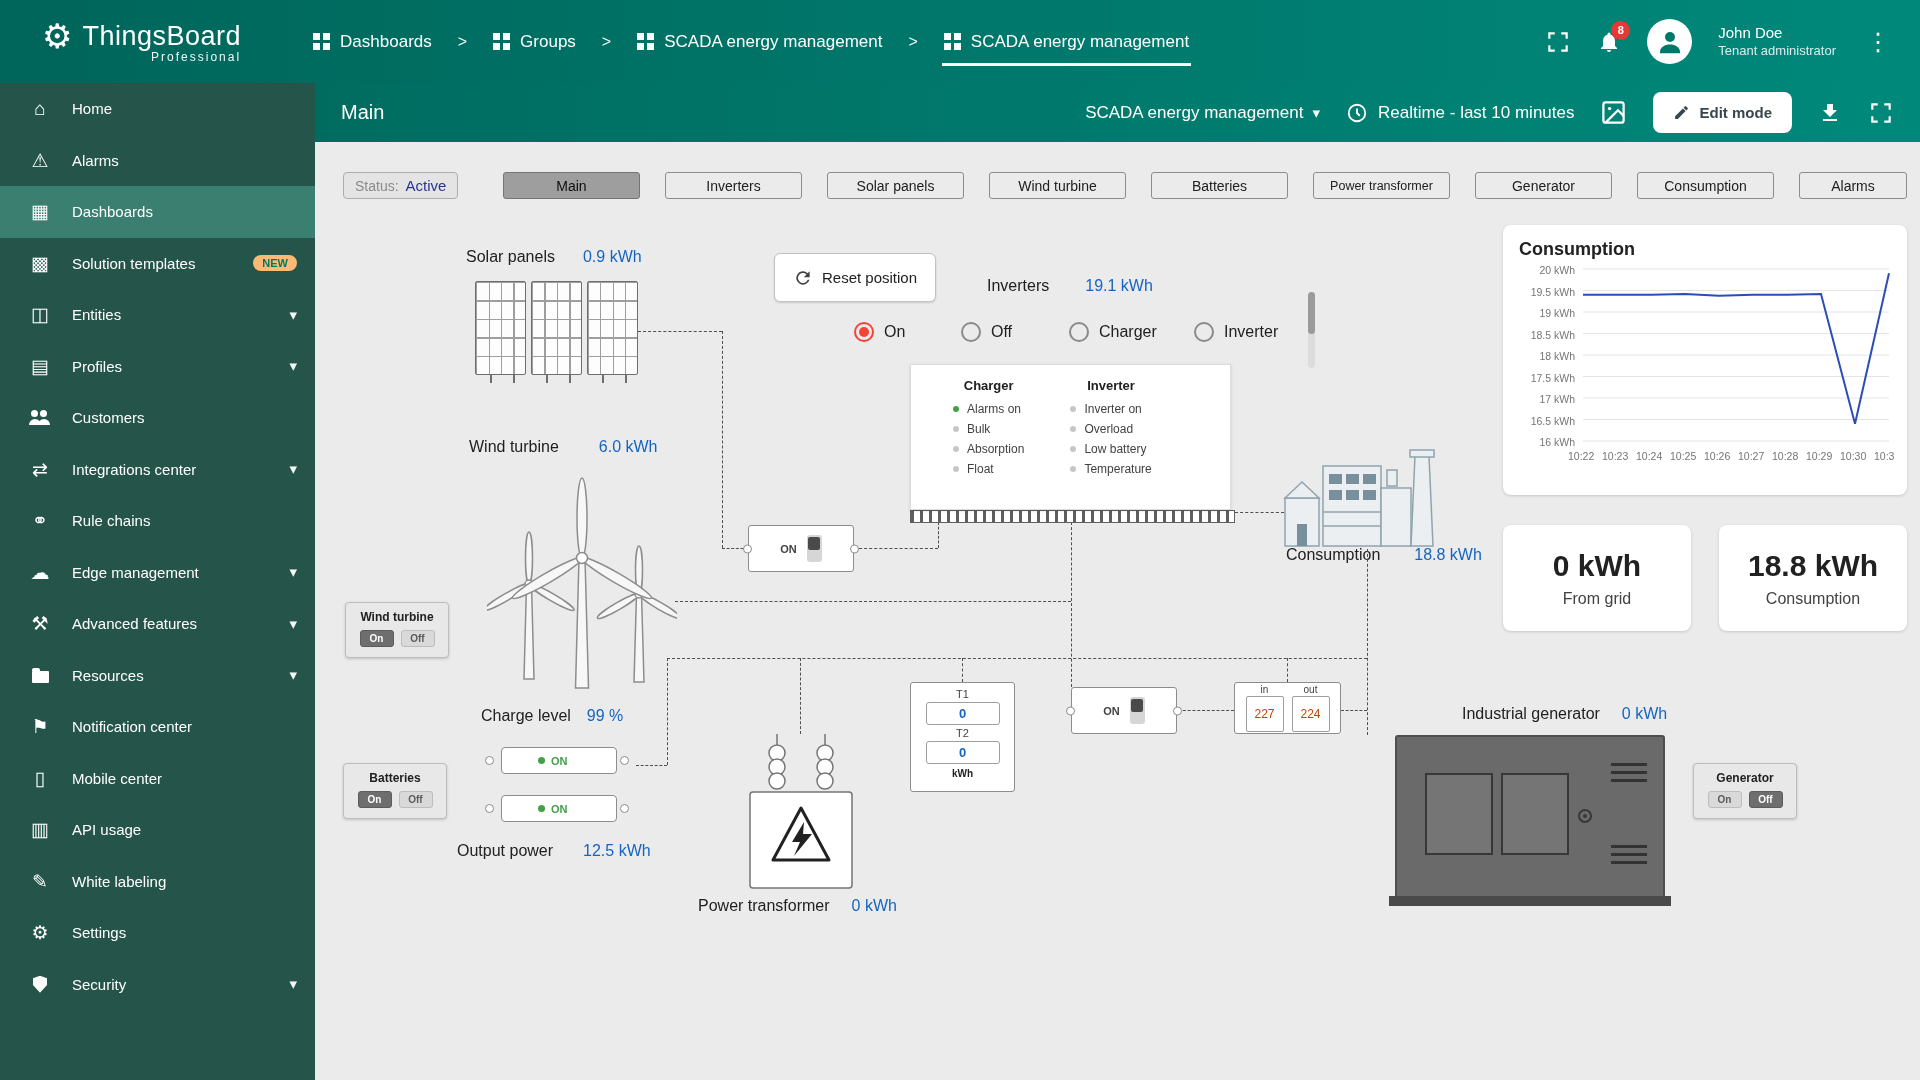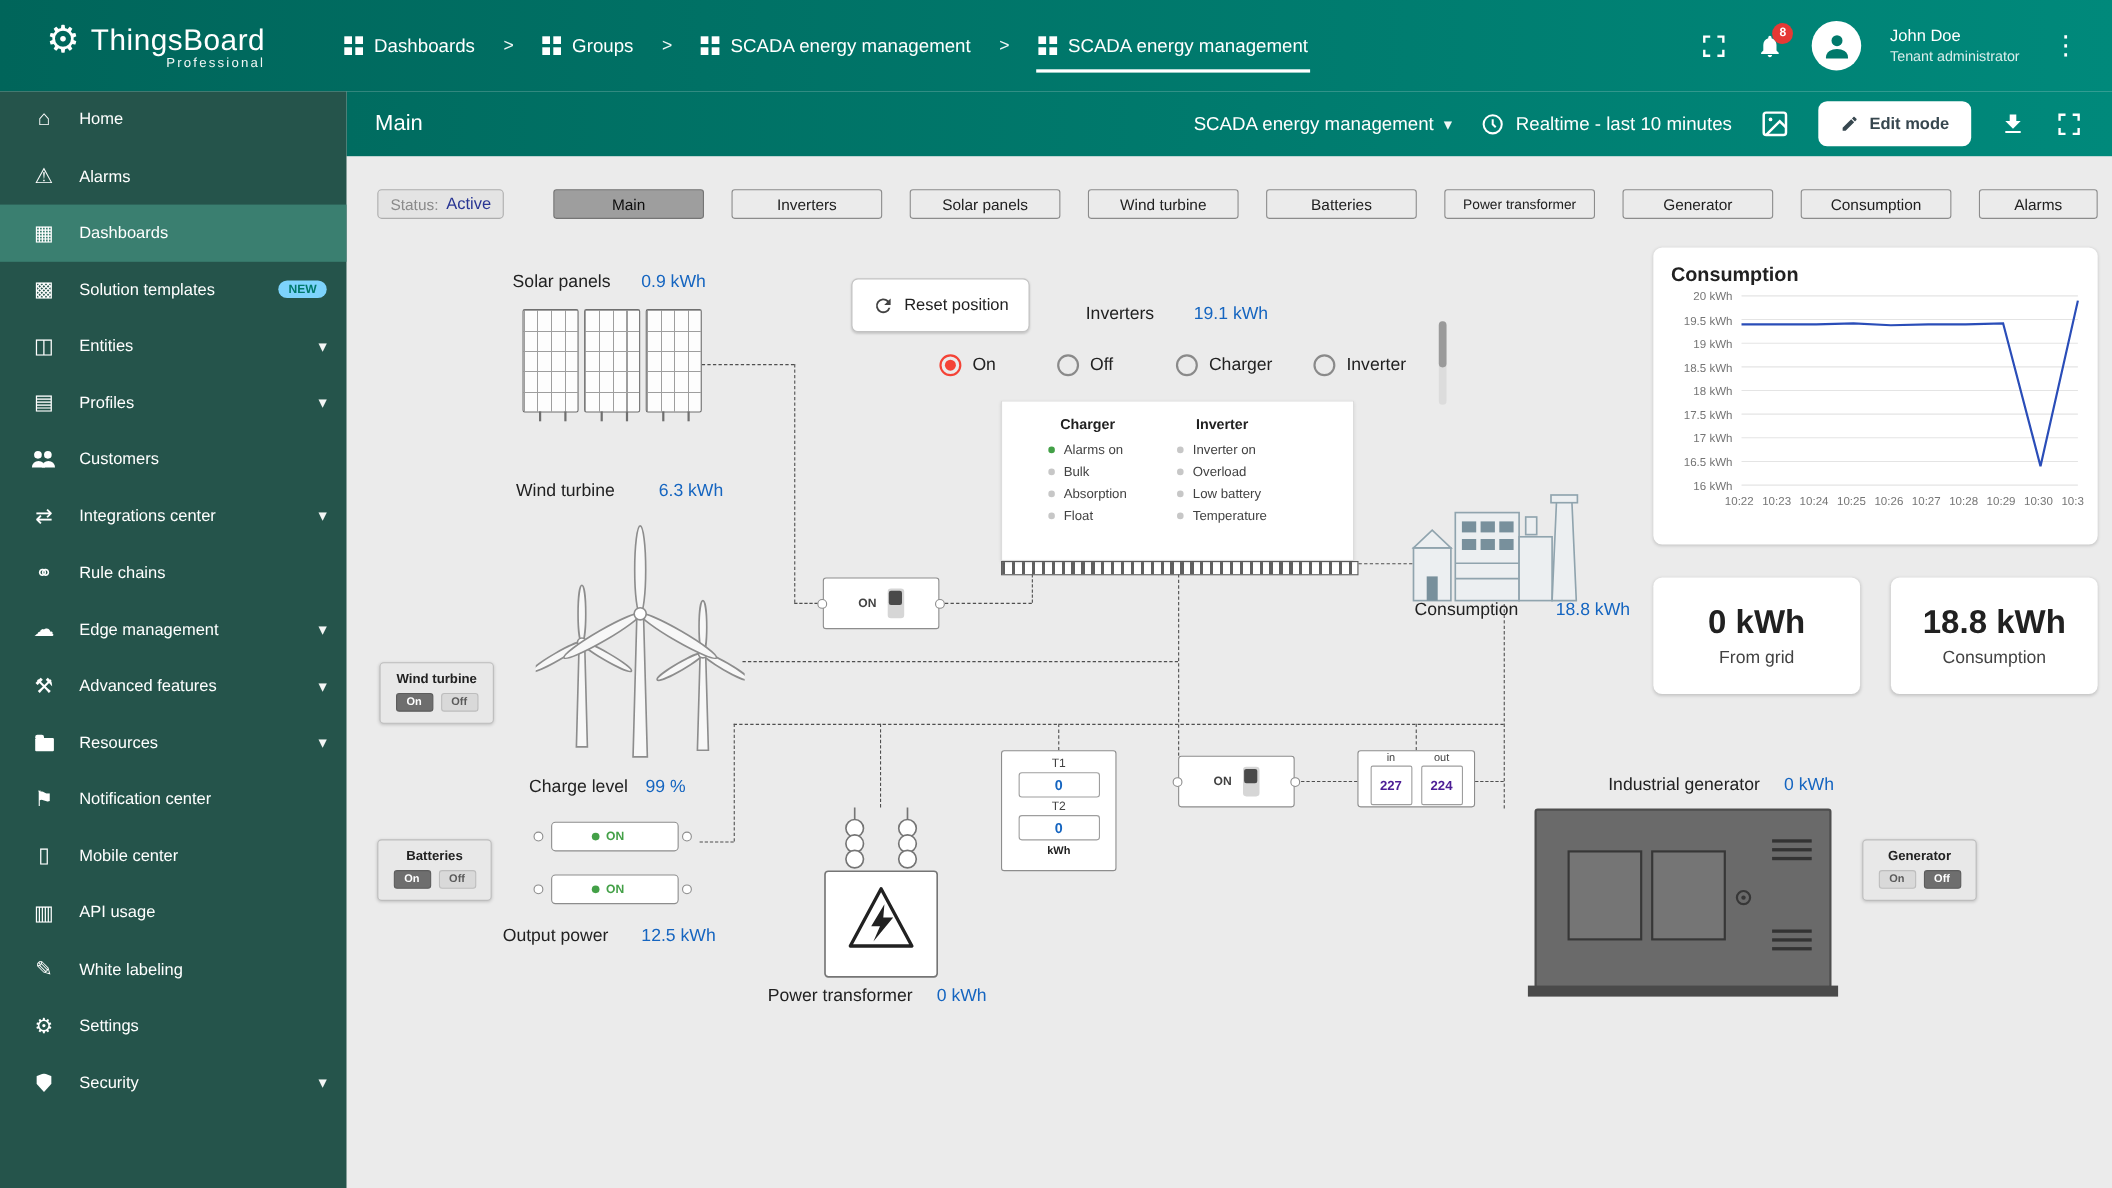--- a/index.html
+++ b/index.html
@@ -28,21 +28,21 @@
   .user-role{font-size:13px;opacity:.85}
   .kebab{font-size:24px;cursor:pointer;padding:0 4px}
 
   
   .sidebar{position:absolute;left:0;top:83px;width:315px;height:997px;background:#25544b;color:#fff;z-index:15}
   .nav-item{display:flex;align-items:center;height:51.5px;padding:0 18px 0 26px;font-size:15px;cursor:pointer}
   .nav-item.active{background:#3a7f70}
   .nav-icon{width:28px;margin-right:18px;font-size:19px;text-align:center;display:flex;justify-content:center}
   .nav-label{flex:1;white-space:nowrap}
   .chevron{font-size:15px;opacity:.95}
-  .new-badge{background:#7dd3fc;color:#00796b;font-size:11px;font-weight:700;border-radius:10px;padding:2px 9px;margin-left:8px}
+  .new-badge{background:#fdba74;color:#00796b;font-size:11px;font-weight:700;border-radius:10px;padding:2px 9px;margin-left:8px}
   
   .i-person{position:relative;width:20px;height:20px}
   .i-person::before{content:"";position:absolute;top:1px;left:6px;width:8px;height:8px;border-radius:50%;background:#fff}
   .i-person::after{content:"";position:absolute;bottom:2px;left:3px;width:14px;height:7px;border-radius:7px 7px 0 0;background:#fff}
   .i-people{position:relative;width:22px;height:20px}
   .i-people::before{content:"";position:absolute;top:2px;left:2px;width:7px;height:7px;border-radius:50%;background:#fff;box-shadow:9px 0 0 #fff}
   .i-people::after{content:"";position:absolute;bottom:3px;left:0;width:12px;height:6px;border-radius:6px 6px 0 0;background:#fff;box-shadow:9px 0 0 #fff}
   .i-folder{position:relative;width:17px;height:12px;background:#fff;border-radius:1px;margin-top:3px}
   .i-folder::before{content:"";position:absolute;top:-3px;left:0;width:8px;height:3px;background:#fff;border-radius:2px 2px 0 0}
   .i-shield{width:14px;height:17px;background:#fff;clip-path:polygon(50% 0,100% 15%,100% 55%,50% 100%,0 55%,0 15%)}
@@ -120,21 +120,21 @@
   .bat-term{position:absolute;width:9px;height:9px;border:1.5px solid #8d8d8d;border-radius:50%;background:#fff}
 
   
   .tbox{position:absolute;left:595px;top:540px;width:105px;height:110px;background:#fff;border:1.5px solid #8d8d8d;border-radius:3px;display:flex;flex-direction:column;align-items:center;padding-top:5px;gap:2px;z-index:4}
   .tbox-label{font-size:11px;color:#424242}
   .tbox-field{width:74px;height:23px;border:1.5px solid #9e9e9e;border-radius:3px;display:flex;align-items:center;justify-content:center;font-size:13px;font-weight:700;color:#1565c0;background:#fff}
   .tbox-unit{font-size:10px;font-weight:700;color:#212121;margin-top:2px}
   .iobox{position:absolute;left:919px;top:540px;width:107px;height:52px;background:#fff;border:1.5px solid #8d8d8d;border-radius:3px;display:flex;align-items:center;justify-content:center;gap:8px;z-index:4}
   .io-field{display:flex;flex-direction:column;align-items:center;gap:1px}
   .io-label{font-size:10px;color:#424242}
-  .io-value{width:38px;height:36px;border:1.5px solid #9e9e9e;border-radius:2px;display:flex;align-items:center;justify-content:center;font-size:12px;font-weight:700;color:#4c1d95}
+  .io-value{width:38px;height:36px;border:1.5px solid #9e9e9e;border-radius:2px;display:flex;align-items:center;justify-content:center;font-size:12px;font-weight:400;color:#c2410c}
 
   
   .generator{position:absolute;left:1080px;top:593px;width:270px;height:164px;background:#6a6a6a;border:2px solid #4e4e4e;border-radius:3px;z-index:3}
   .gen-door{position:absolute;border:2px solid #373737;background:#757575}
   .gen-dot{position:absolute;left:181px;top:72px;width:14px;height:14px;border:2px solid #373737;border-radius:50%;display:flex;align-items:center;justify-content:center}
   .gen-dot::after{content:"";width:4px;height:4px;border-radius:50%;background:#373737}
   .gen-vent{position:absolute;right:16px;width:36px;height:3px;background:#333;box-shadow:0 8px 0 #333,0 16px 0 #333}
   .gen-base{position:absolute;left:-8px;right:-8px;bottom:-9px;height:10px;background:#4a4a4a}
 
   
@@ -454,21 +454,21 @@
       <div class="sp-item">
           <span class="sp-dot"></span>
           <span>Temperature</span>
         </div>
     </div>
   </div>
   <div class="inv-strip"></div>
 
   <div class="lbl-pair" style="left:154px;top:296px;gap:40px">
     <span>Wind turbine</span>
-    <span class="v">6.3 kWh</span>
+    <span class="v">6.0 kWh</span>
   </div>
   <svg class="svg-abs" style="left:172px;top:324px" width="190" height="225" viewBox="0 0 190 225">
     <g stroke="#8d8d8d" stroke-width="1.5" fill="#f7f7f7">
       <g transform="translate(42,118)">
         <polygon points="-2.5,0 2.5,0 5,95 -5,95"></polygon>
         <ellipse cx="0" cy="-26" rx="3.5" ry="26"></ellipse>
         <ellipse cx="0" cy="-26" rx="3.5" ry="26" transform="rotate(120)"></ellipse>
         <ellipse cx="0" cy="-26" rx="3.5" ry="26" transform="rotate(240)"></ellipse>
         <circle r="4" fill="#fff"></circle>
       </g>

